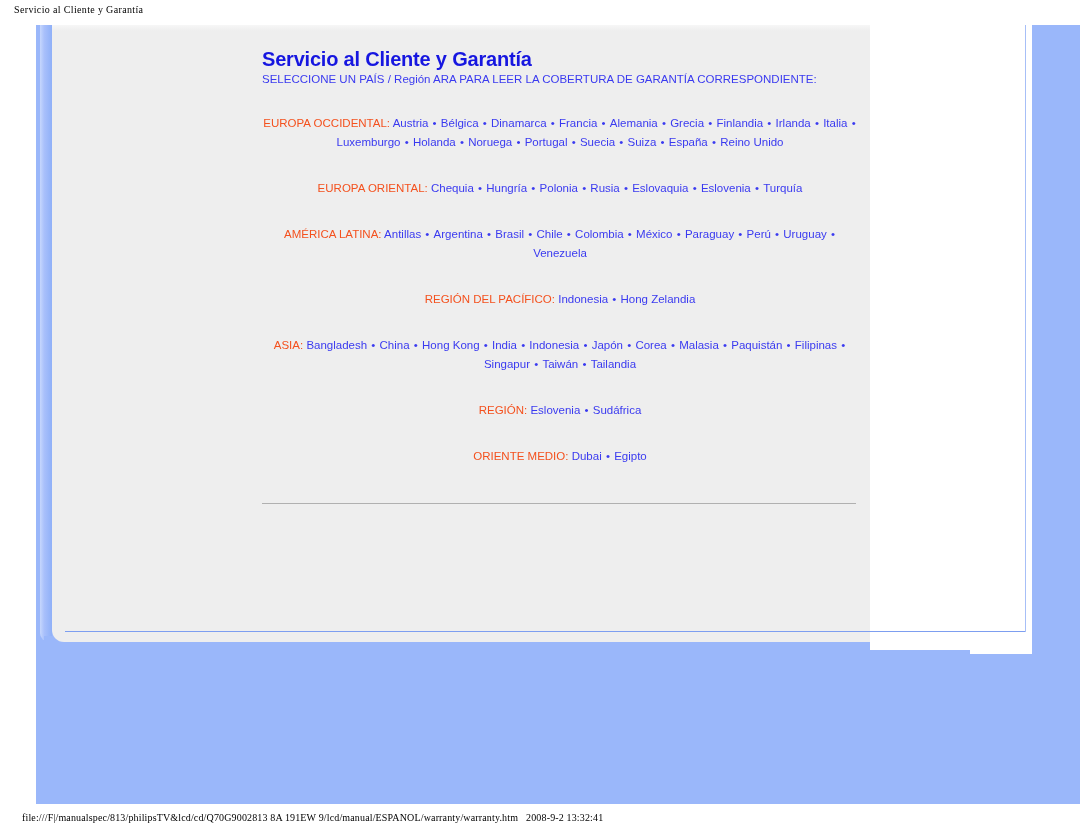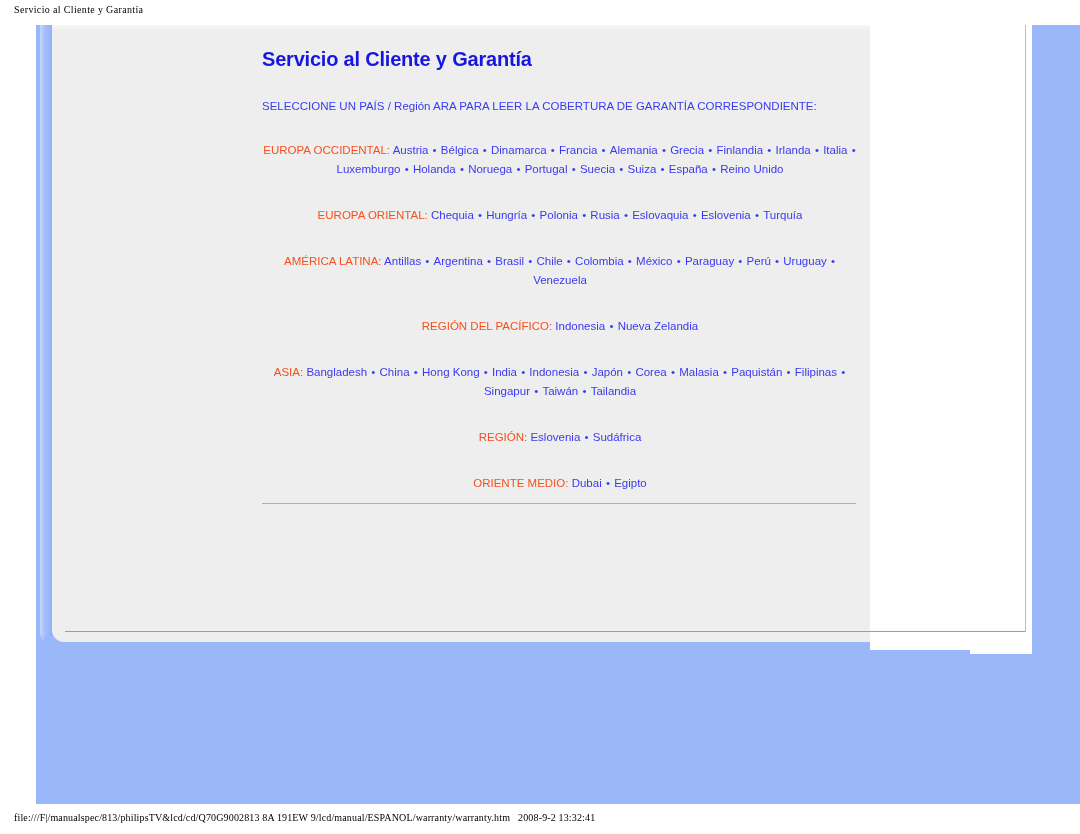--- a/index.html
+++ b/index.html
@@ -30,21 +30,21 @@
     letter-spacing: 0.35px;
   }
   .print-footer {
     position: absolute;
     left: 0; top: 812px;
     width: 1080px;
     height: 22px;
     font-family: "Liberation Serif", serif;
     font-size: 10px;
     color: #000;
-    padding-left: 14px;
+    padding-left: 22px;
     box-sizing: border-box;
     white-space: nowrap;
     letter-spacing: 0.15px;
   }
 
   
   .page-canvas {
     position: absolute;
     left: 36px;
     top: 18px;
@@ -154,21 +154,20 @@
     color: #1616e0;
     font-size: 20px;
     font-weight: bold;
     margin: 8px 0 0 0;
     letter-spacing: -0.2px;
   }
 
   .intro-line {
     color: #3a3af0;
     font-size: 11.5px;
-    margin-top: 27px;
     line-height: 16px;
     white-space: nowrap;
   }
 
   .region-block {
     margin-top: 27px;
     font-size: 11.5px;
     line-height: 19px;
     text-align: center;
   }
@@ -213,21 +212,21 @@
 <div class="rule-blue-right"></div>
 <div class="rule-blue-bottom"></div>
 
 <div class="content">
   <h1 class="page-title">Servicio al Cliente y Garantía</h1>
   <div class="intro-line">SELECCIONE UN PAÍS / Región ARA PARA LEER LA COBERTURA DE GARANTÍA CORRESPONDIENTE:</div>
   <div id="regions">
       <div class="region-block"><span class="region-label">EUROPA OCCIDENTAL:</span> <span class="region-countries">Austria</span><span class="sep"> • </span><span class="region-countries">Bélgica</span><span class="sep"> • </span><span class="region-countries">Dinamarca</span><span class="sep"> • </span><span class="region-countries">Francia</span><span class="sep"> • </span><span class="region-countries">Alemania</span><span class="sep"> • </span><span class="region-countries">Grecia</span><span class="sep"> • </span><span class="region-countries">Finlandia</span><span class="sep"> • </span><span class="region-countries">Irlanda</span><span class="sep"> • </span><span class="region-countries">Italia</span><span class="sep"> • </span><span class="region-countries">Luxemburgo</span><span class="sep"> • </span><span class="region-countries">Holanda</span><span class="sep"> • </span><span class="region-countries">Noruega</span><span class="sep"> • </span><span class="region-countries">Portugal</span><span class="sep"> • </span><span class="region-countries">Suecia</span><span class="sep"> • </span><span class="region-countries">Suiza</span><span class="sep"> • </span><span class="region-countries">España</span><span class="sep"> • </span><span class="region-countries">Reino Unido</span></div>
       <div class="region-block"><span class="region-label">EUROPA ORIENTAL:</span> <span class="region-countries">Chequia</span><span class="sep"> • </span><span class="region-countries">Hungría</span><span class="sep"> • </span><span class="region-countries">Polonia</span><span class="sep"> • </span><span class="region-countries">Rusia</span><span class="sep"> • </span><span class="region-countries">Eslovaquia</span><span class="sep"> • </span><span class="region-countries">Eslovenia</span><span class="sep"> • </span><span class="region-countries">Turquía</span></div>
       <div class="region-block"><span class="region-label">AMÉRICA LATINA:</span> <span class="region-countries">Antillas</span><span class="sep"> • </span><span class="region-countries">Argentina</span><span class="sep"> • </span><span class="region-countries">Brasil</span><span class="sep"> • </span><span class="region-countries">Chile</span><span class="sep"> • </span><span class="region-countries">Colombia</span><span class="sep"> • </span><span class="region-countries">México</span><span class="sep"> • </span><span class="region-countries">Paraguay</span><span class="sep"> • </span><span class="region-countries">Perú</span><span class="sep"> • </span><span class="region-countries">Uruguay</span><span class="sep"> • </span><span class="region-countries">Venezuela</span></div>
-      <div class="region-block"><span class="region-label">REGIÓN DEL PACÍFICO:</span> <span class="region-countries">Indonesia</span><span class="sep"> • </span><span class="region-countries">Nueva Zelandia</span></div>
+      <div class="region-block"><span class="region-label">REGIÓN DEL PACÍFICO:</span> <span class="region-countries">Indonesia</span><span class="sep"> • </span><span class="region-countries">Hong Zelandia</span></div>
       <div class="region-block"><span class="region-label">ASIA:</span> <span class="region-countries">Bangladesh</span><span class="sep"> • </span><span class="region-countries">China</span><span class="sep"> • </span><span class="region-countries">Hong Kong</span><span class="sep"> • </span><span class="region-countries">India</span><span class="sep"> • </span><span class="region-countries">Indonesia</span><span class="sep"> • </span><span class="region-countries">Japón</span><span class="sep"> • </span><span class="region-countries">Corea</span><span class="sep"> • </span><span class="region-countries">Malasia</span><span class="sep"> • </span><span class="region-countries">Paquistán</span><span class="sep"> • </span><span class="region-countries">Filipinas</span><span class="sep"> • </span><span class="region-countries">Singapur</span><span class="sep"> • </span><span class="region-countries">Taiwán</span><span class="sep"> • </span><span class="region-countries">Tailandia</span></div>
       <div class="region-block"><span class="region-label">REGIÓN:</span> <span class="region-countries">Eslovenia</span><span class="sep"> • </span><span class="region-countries">Sudáfrica</span></div>
       <div class="region-block"><span class="region-label">ORIENTE MEDIO:</span> <span class="region-countries">Dubai</span><span class="sep"> • </span><span class="region-countries">Egipto</span></div>
     </div>
 </div>
 
 <div class="divider"></div>
 
 <div class="print-footer">
   <span>file:///F|/manualspec/813/philipsTV&amp;lcd/cd/Q70G9002813 8A  191EW 9/lcd/manual/ESPANOL/warranty/warranty.htm</span>

